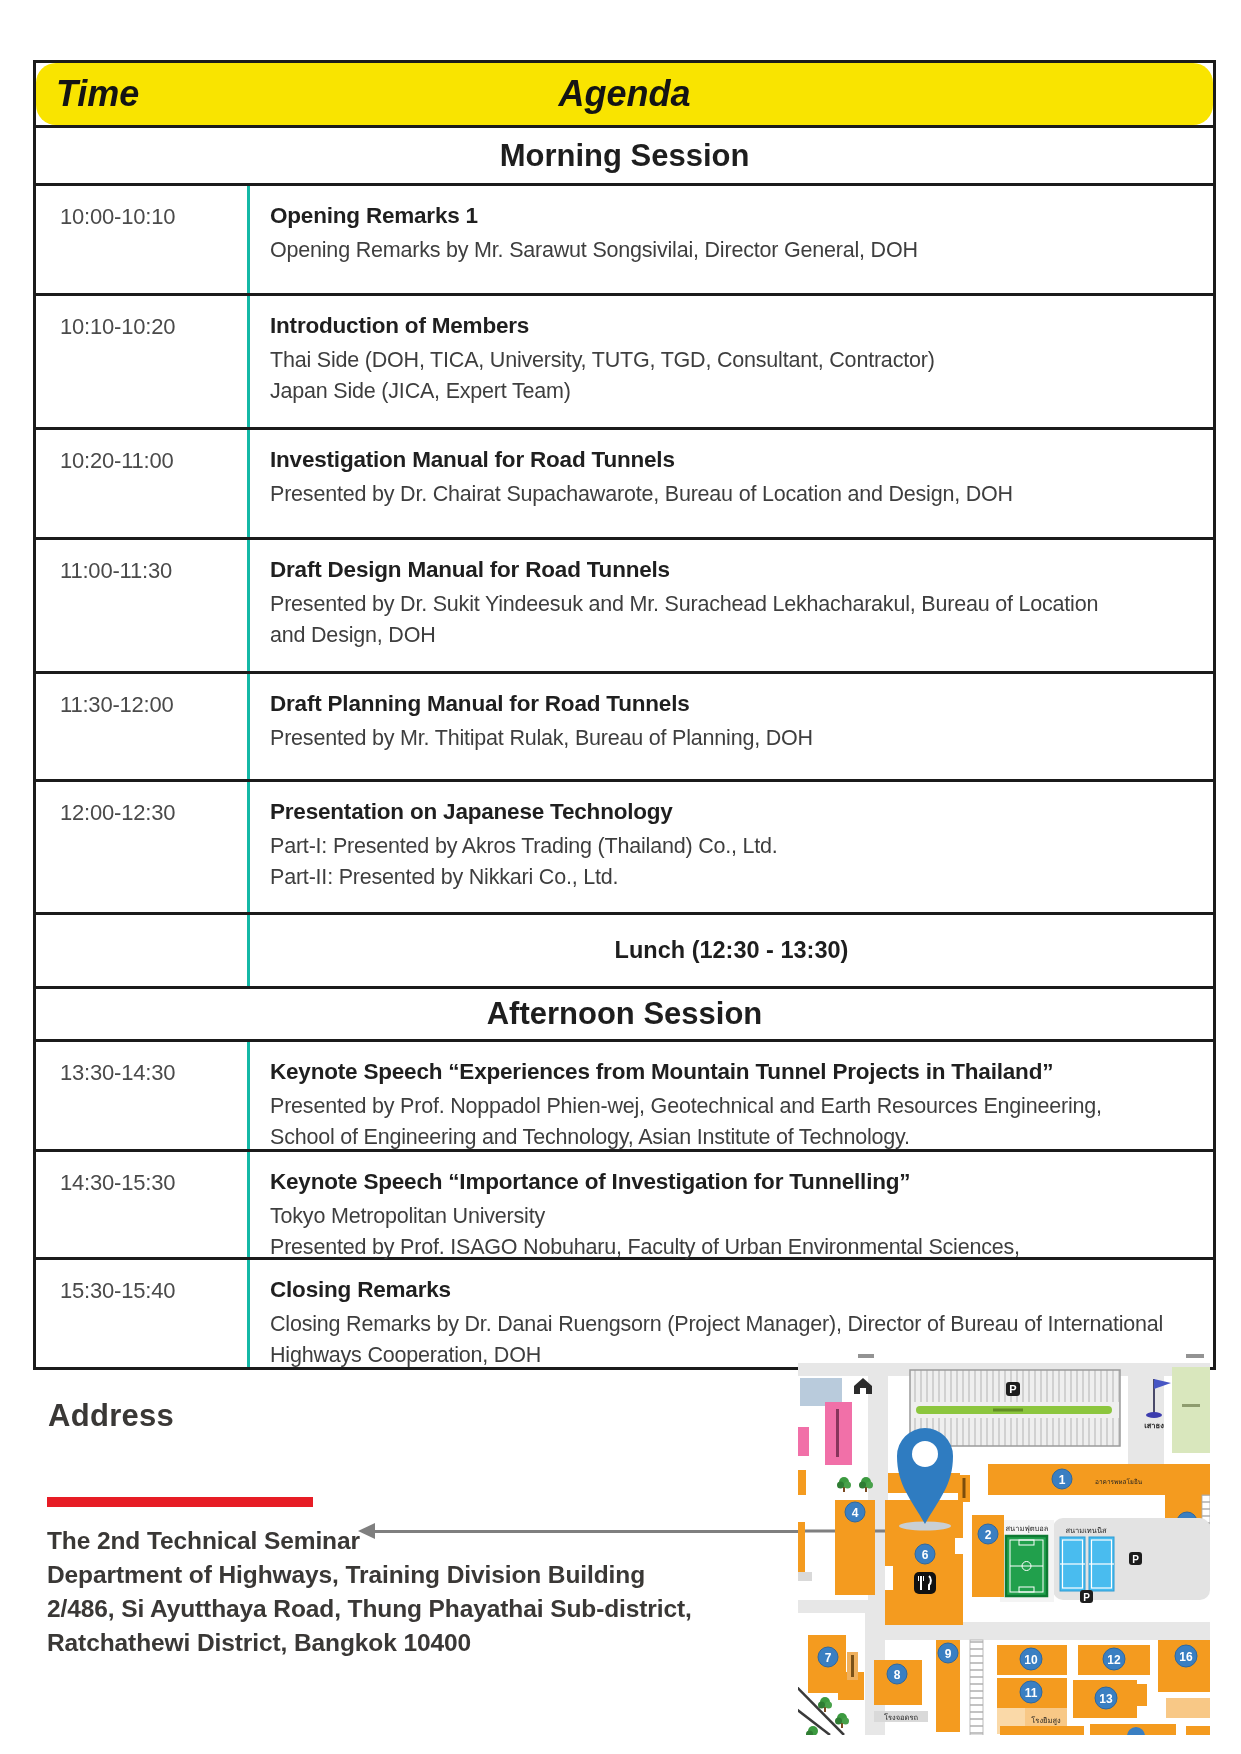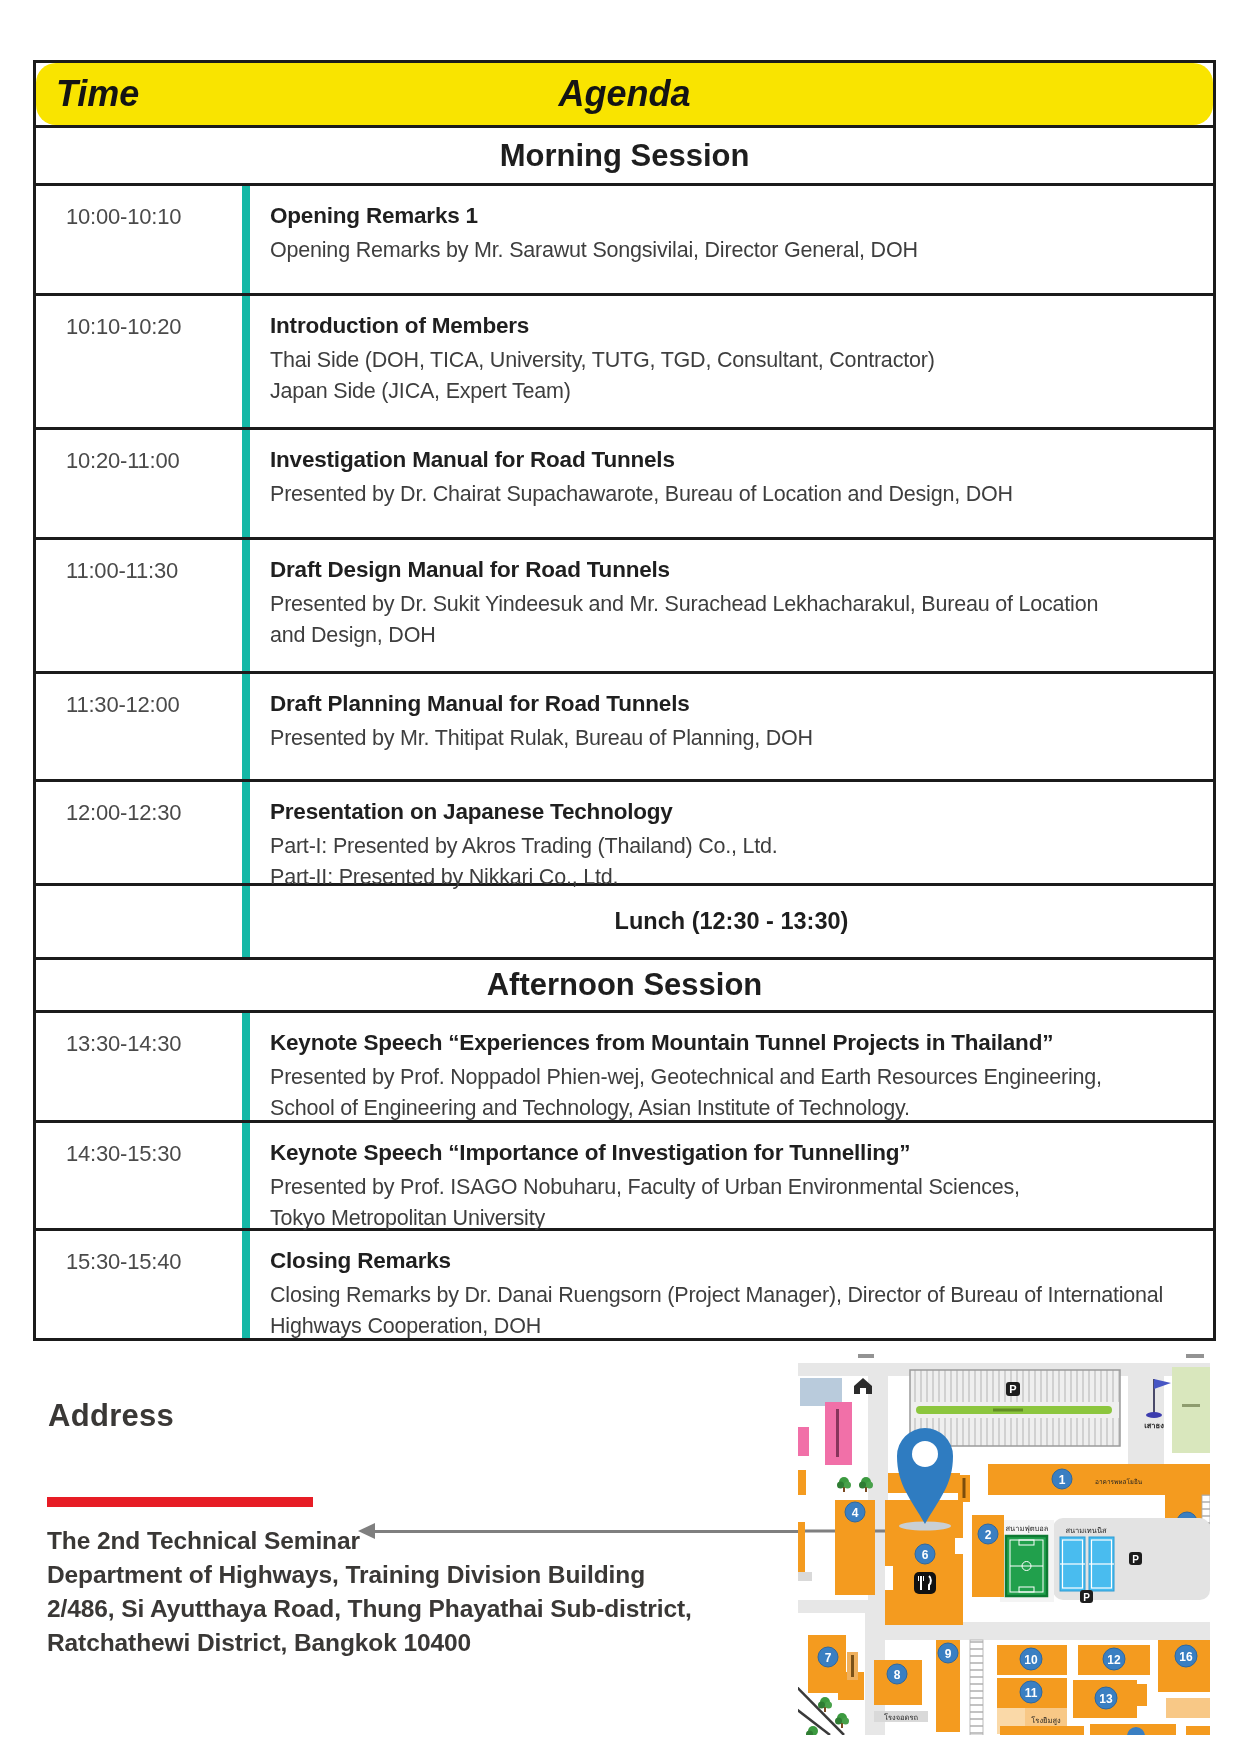--- a/index.html
+++ b/index.html
@@ -8,22 +8,22 @@
 
   
   .agenda-table{position:absolute;left:33px;top:60px;width:1177px;
                 border:3.5px solid #1b1b1b;background:#fff;}
   .t-row{display:flex;box-sizing:border-box;align-items:stretch;}
   .t-row + .t-row{border-top:3px solid #1b1b1b;}
   .header-row{background:#F9E400;position:relative;align-items:center;border-radius:20px;}
   .head-time{position:absolute;left:20px;font-style:italic;font-weight:700;font-size:36px;color:#141414;}
   .head-agenda{width:100%;text-align:center;font-style:italic;font-weight:700;font-size:36px;color:#141414;}
   .session-row{justify-content:center;align-items:center;font-weight:700;font-size:31px;color:#1e1e1e;}
-  .time-cell{width:214px;flex:0 0 214px;border-right:8px solid #14b8a6;box-sizing:border-box;
-             padding:18px 0 0 30px;font-size:22px;color:#4a4a4a;letter-spacing:-0.2px;}
+  .time-cell{width:214px;flex:0 0 214px;border-right:3px solid #14b8a6;box-sizing:border-box;
+             padding:18px 0 0 24px;font-size:22px;color:#4a4a4a;letter-spacing:-0.2px;}
   .body-cell{flex:1;padding:15px 8px 0 20px;}
   .item-title{font-weight:700;font-size:22.5px;color:#1f1f1f;letter-spacing:-0.2px;line-height:30px;margin-bottom:4px;}
   .item-line{font-size:21.5px;color:#3e3e3e;letter-spacing:-0.2px;line-height:31px;}
   .lunch-cell{flex:1;display:flex;justify-content:center;align-items:center;
               font-weight:700;font-size:23.5px;color:#1e1e1e;}
 
   
   .address-heading{position:absolute;left:48px;top:1398px;font-size:31px;font-weight:700;
                    color:#3a3836;letter-spacing:0.3px;}
   .address-underline{position:absolute;left:47px;top:1497px;width:266px;height:10px;background:#E71C25;}
@@ -94,21 +94,21 @@
     </div>
 
     <div class="t-row" style="height:108px">
       <div class="time-cell">11:30-12:00</div>
       <div class="body-cell">
         <div class="item-title">Draft Planning Manual for Road Tunnels</div>
         <div class="item-line">Presented by Mr. Thitipat Rulak, Bureau of Planning, DOH</div>
       </div>
     </div>
 
-    <div class="t-row" style="height:104px">
+    <div class="t-row" style="height:133px">
       <div class="time-cell">12:00-12:30</div>
       <div class="body-cell">
         <div class="item-title">Presentation on Japanese Technology</div>
         <div class="item-line">Part-I: Presented by Akros Trading (Thailand) Co., Ltd.</div>
         <div class="item-line">Part-II: Presented by Nikkari Co., Ltd.</div>
       </div>
     </div>
 
     <div class="t-row" style="height:74px">
       <div class="time-cell"></div>
@@ -125,22 +125,22 @@
         <div class="item-title">Keynote Speech “Experiences from Mountain Tunnel Projects in Thailand”</div>
         <div class="item-line">Presented by Prof. Noppadol Phien-wej, Geotechnical and Earth Resources Engineering,</div>
         <div class="item-line">School of Engineering and Technology, Asian Institute of Technology.</div>
       </div>
     </div>
 
     <div class="t-row" style="height:108px">
       <div class="time-cell">14:30-15:30</div>
       <div class="body-cell">
         <div class="item-title">Keynote Speech “Importance of Investigation for Tunnelling”</div>
+        <div class="item-line">Tokyo Metropolitan University</div>
         <div class="item-line">Presented by Prof. ISAGO Nobuharu, Faculty of Urban Environmental Sciences,</div>
-        <div class="item-line">Tokyo Metropolitan University</div>
       </div>
     </div>
 
     <div class="t-row" style="height:110px">
       <div class="time-cell">15:30-15:40</div>
       <div class="body-cell">
         <div class="item-title">Closing Remarks</div>
         <div class="item-line">Closing Remarks by Dr. Danai Ruengsorn (Project Manager), Director of Bureau of International</div>
         <div class="item-line">Highways Cooperation, DOH</div>
       </div>

